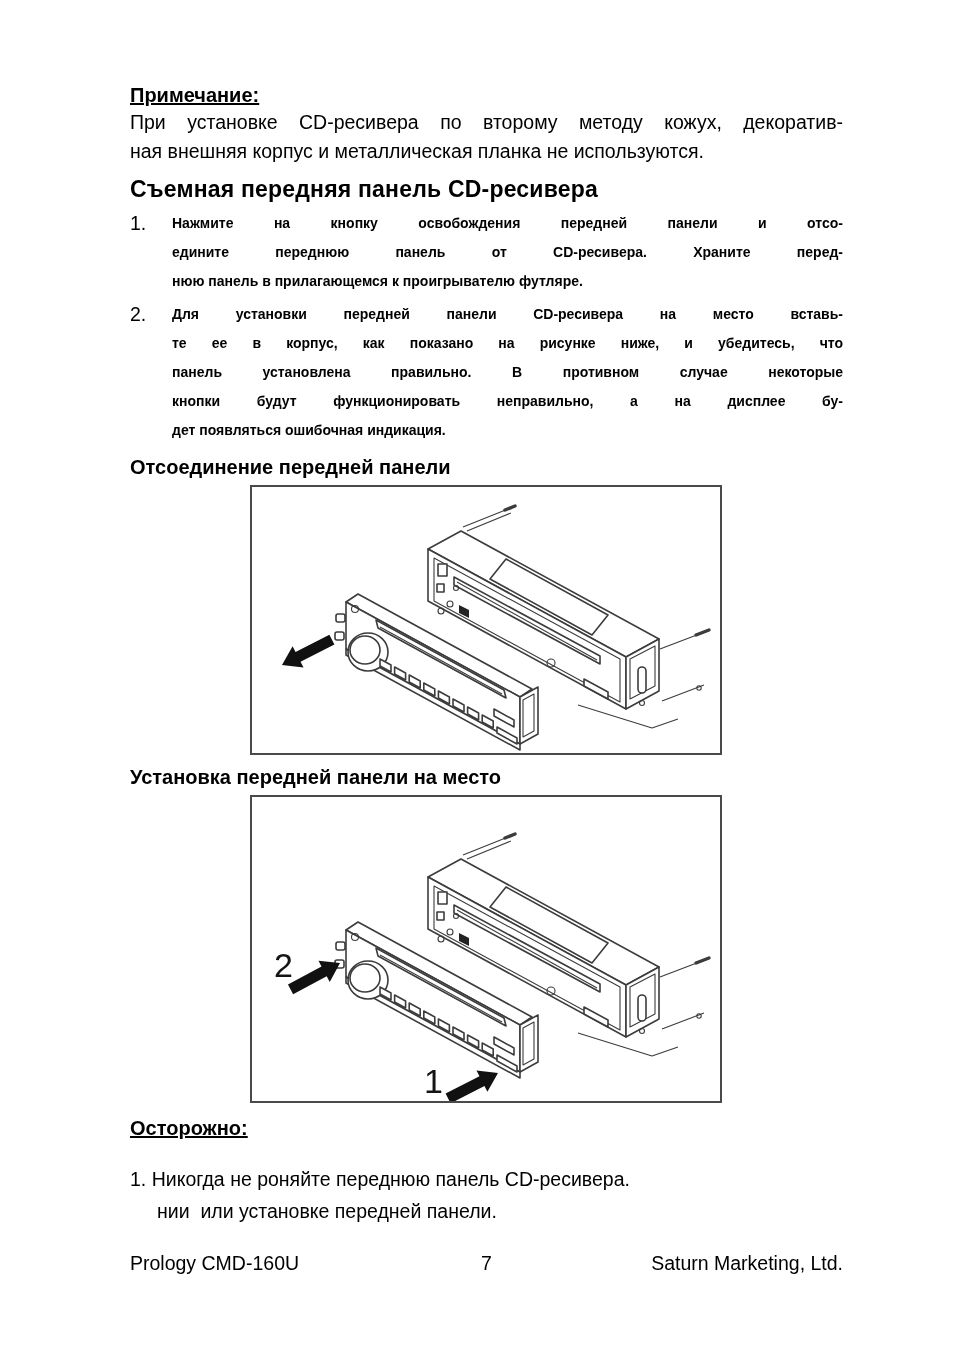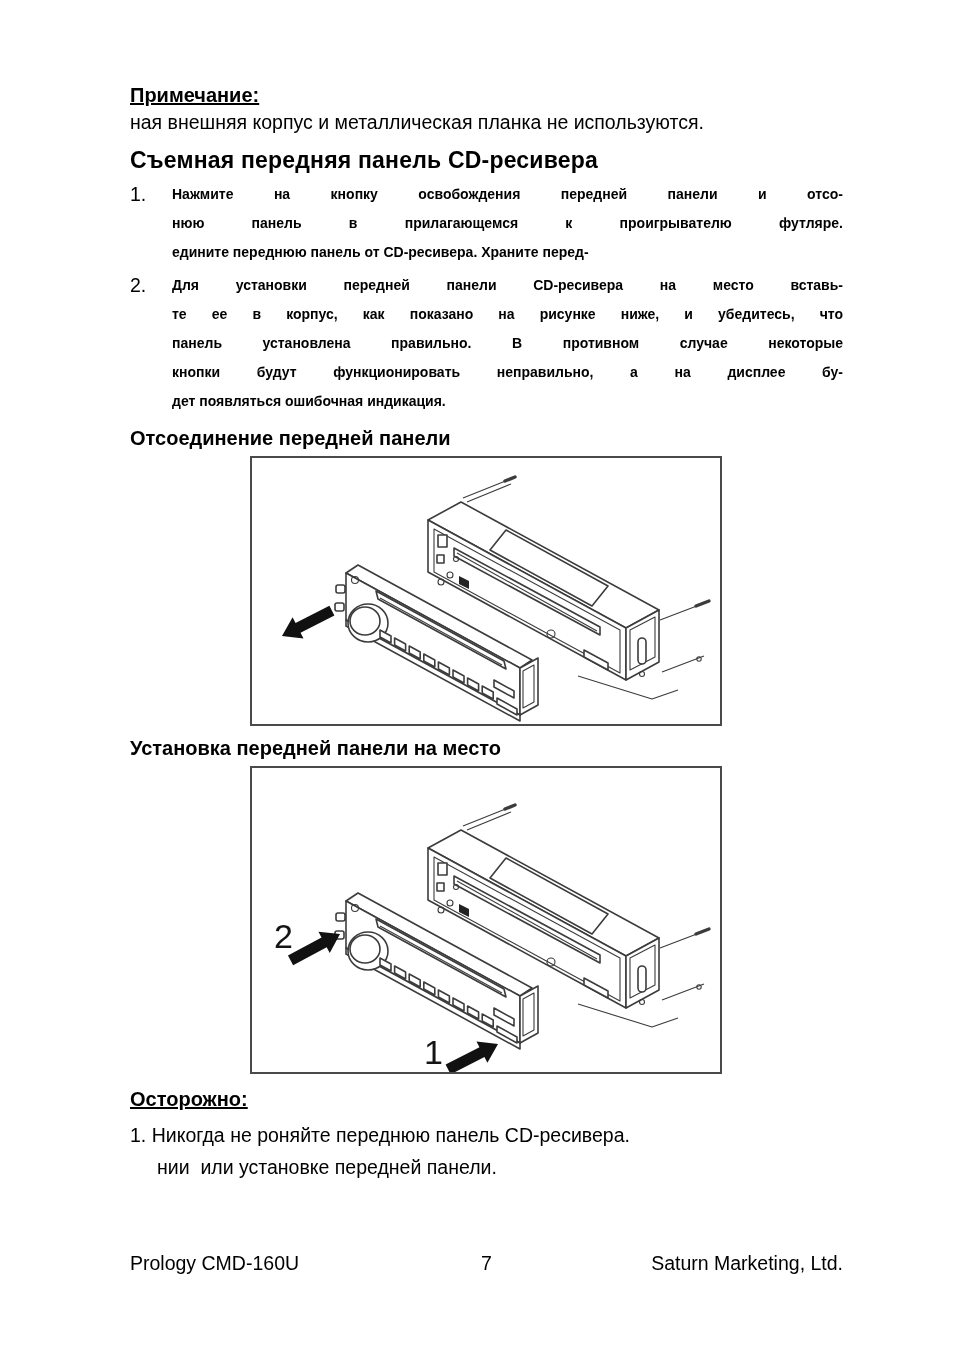--- a/index.html
+++ b/index.html
@@ -15,21 +15,21 @@
   .jl{text-align:justify;text-align-last:justify;}
   .jl:last-child{text-align-last:left;}
   .h-main{font-weight:bold;font-size:23px;line-height:27px;margin-top:10px;margin-bottom:6px;letter-spacing:.2px;}
   .list-item{display:flex;margin-top:2px;}
   .list-item .num{width:42px;flex:0 0 42px;font-size:19.5px;line-height:29px;}
   .list-item .lines{flex:1;font-size:14px;line-height:29px;font-weight:bold;}
   .h-sub{font-weight:bold;font-size:20px;line-height:24px;margin-top:10px;margin-bottom:6px;}
   .figure{margin-left:120px;width:468px;border:2px solid #4a4a4a;background:#fff;}
   .figure svg{display:block;}
   .caution{margin-top:12px;}
-  .caution .h-note{margin-bottom:6px;}
+  .caution .h-note{margin-bottom:21px;}
   .c-line{font-size:19.5px;line-height:34px;white-space:pre-wrap;}
   .c-line.indent{padding-left:27px;line-height:30px;}
   .footer{position:absolute;left:130px;top:1252px;width:713px;display:flex;font-size:19.5px;}
   .footer .f-left{flex:1;text-align:left;}
   .footer .f-center{flex:1;text-align:center;}
   .footer .f-right{flex:1;text-align:right;}
   .fc{stroke:#3c3c3c;stroke-width:1.6;fill:#fff;stroke-linejoin:round;}
   .thin{stroke:#3c3c3c;stroke-width:1.1;fill:none;stroke-linejoin:round;}
   .rod{stroke:#3c3c3c;stroke-width:3.4;fill:none;stroke-linecap:round;}
   .dark{fill:#222;stroke:none;}
@@ -99,31 +99,32 @@
       </g>
     </g>
   </defs>
 </svg>
 
 <div class="content">
   <div class="pad-top"></div>
 
   <div class="h-note">Примечание:</div>
   <div class="body-lines">
+    <div class="jl">При установке CD-ресивера по второму методу кожух, декоратив-</div>
     <div class="jl">ная внешняя корпус и металлическая планка не используются.</div>
   </div>
 
   <div class="h-main">Съемная передняя панель CD-ресивера</div>
 
   <div class="list-item">
     <div class="num">1.</div>
     <div class="lines">
       <div class="jl">Нажмите на кнопку освобождения передней панели и отсо-</div>
+      <div class="jl">едините переднюю панель от CD-ресивера. Храните перед-</div>
       <div class="jl">нюю панель в прилагающемся к проигрывателю футляре.</div>
-      <div class="jl">едините переднюю панель от CD-ресивера. Храните перед-</div>
     </div>
   </div>
 
   <div class="list-item" style="margin-top:4px;">
     <div class="num">2.</div>
     <div class="lines">
       <div class="jl">Для установки передней панели CD-ресивера на место вставь-</div>
       <div class="jl">те ее в корпус, как показано на рисунке ниже, и убедитесь, что</div>
       <div class="jl">панель установлена правильно. В противном случае некоторые</div>
       <div class="jl">кнопки будут функционировать неправильно, а на дисплее бу-</div>

